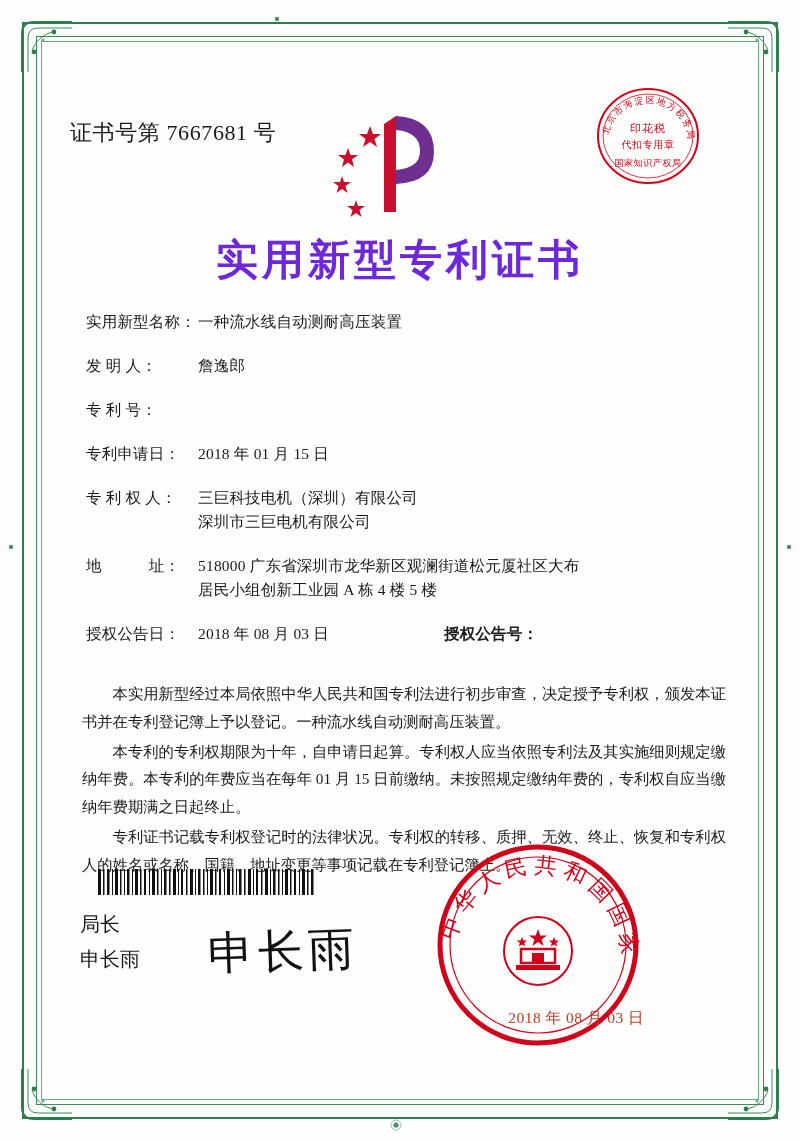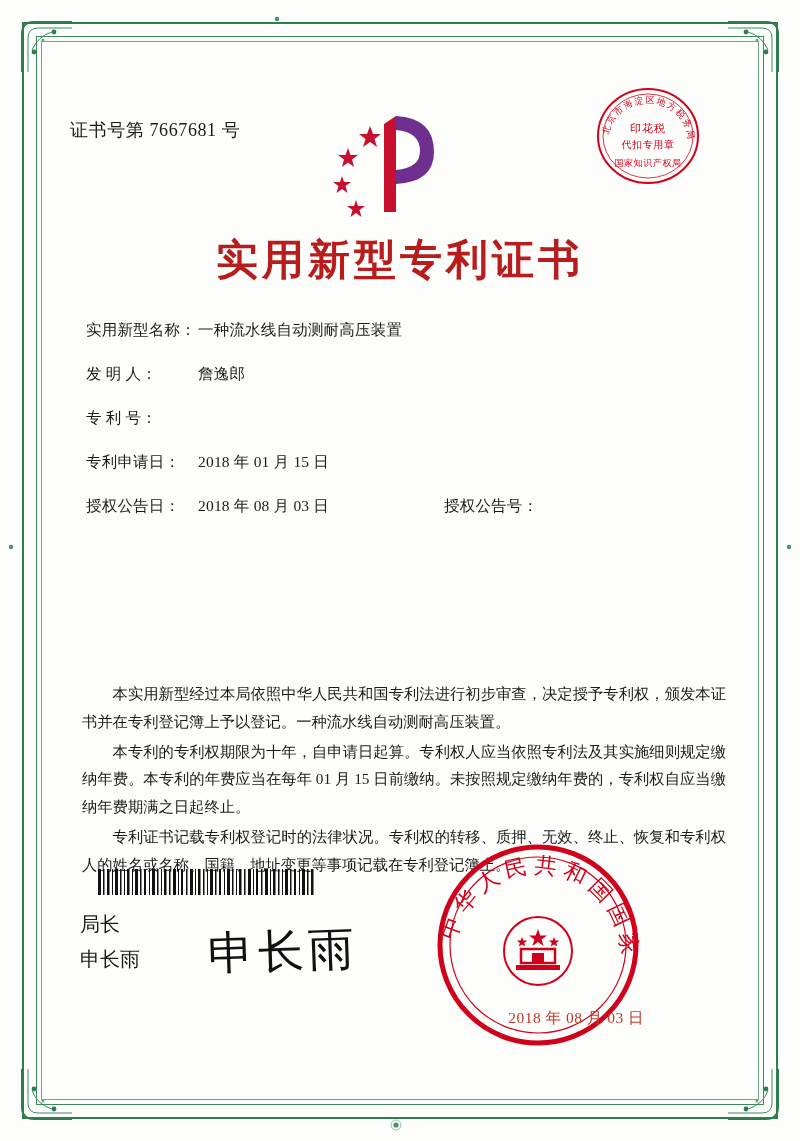--- a/index.html
+++ b/index.html
@@ -80,21 +80,21 @@
     left: 60px;
     top: 60px;
     right: 60px;
     bottom: 60px;
   }
 
   .cert-no {
     position: absolute;
     left: 10px;
     top: 58px;
-    font-size: 18px;
+    font-size: 22px;
     letter-spacing: 0.6px;
     white-space: nowrap;
   }
 
   
   .logo {
     position: absolute;
     left: 262px;
     top: 48px;
     width: 126px;
@@ -114,28 +114,28 @@
   .title {
     position: absolute;
     left: 0;
     right: 0;
     top: 172px;
     text-align: center;
     font-family: "DejaVu Serif", "Liberation Serif", serif;
     font-size: 42px;
     font-weight: bold;
     letter-spacing: 4px;
-    color: #b91c1c;
+    color: #6d28d9;
   }
 
   .fields {
     position: absolute;
     left: 26px;
     right: 10px;
-    top: 258px;
+    top: 250px;
     font-size: 15.5px;
     line-height: 1.55;
   }
   .field-row {
     display: flex;
     align-items: flex-start;
     margin-bottom: 20px;
   }
   .field-label {
     width: 112px;
@@ -144,21 +144,21 @@
     letter-spacing: 0.2px;
   }
   .field-value {
     flex: 1 1 auto;
     letter-spacing: 0.2px;
   }
   .field-value .line2 { display: block; }
   .row-split { display: flex; align-items: center; }
   .row-split .left { flex: 0 0 358px; display: flex; }
   .row-split .right { flex: 1 1 auto; display: flex; }
-  .row-split .right .field-label { width: 104px; flex: 0 0 104px; }
+  .row-split .right .field-label { width: 104px; flex: 0 0 104px; font-weight: bold; }
 
   .paragraphs {
     position: absolute;
     left: 22px;
     right: 14px;
     top: 620px;
     font-size: 15.3px;
     line-height: 1.82;
     text-align: justify;
   }
@@ -346,21 +346,35 @@
 
       <div class="field-row">
         <div class="field-label">专 利 号：</div>
       </div>
 
       <div class="field-row">
         <div class="field-label">专利申请日：</div>
         <div class="field-value">2018 年 01 月 15 日</div>
       </div>
 
-
+      <div class="field-row">
+        <div class="field-label">专 利 权 人：</div>
+        <div class="field-value">
+          <span>三巨科技电机（深圳）有限公司</span>
+          <span class="line2">深圳市三巨电机有限公司</span>
+        </div>
+      </div>
+
+      <div class="field-row">
+        <div class="field-label">地　　　址：</div>
+        <div class="field-value">
+          <span>518000  广东省深圳市龙华新区观澜街道松元厦社区大布</span>
+          <span class="line2">居民小组创新工业园 A 栋 4 楼 5 楼</span>
+        </div>
+      </div>
 
       <div class="field-row row-split">
         <div class="left">
           <div class="field-label">授权公告日：</div>
           <div class="field-value">2018 年 08 月 03 日</div>
         </div>
         <div class="right">
           <div class="field-label">授权公告号：</div>
         </div>
       </div>

